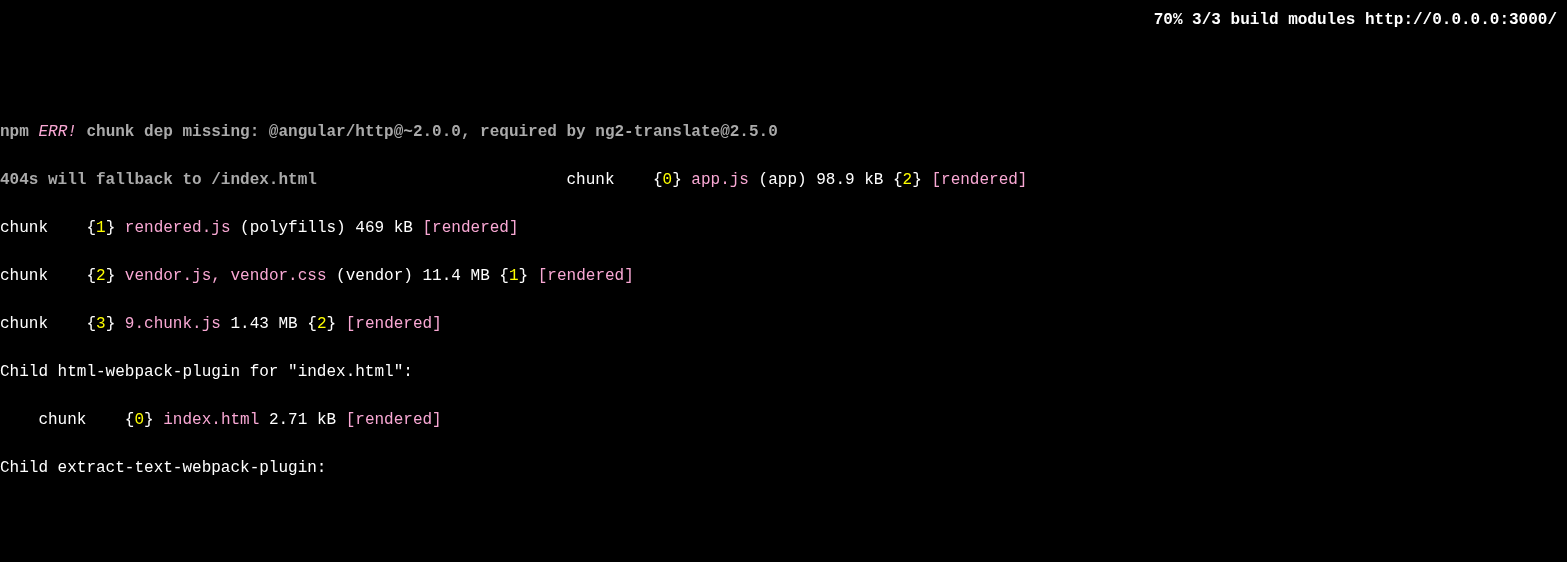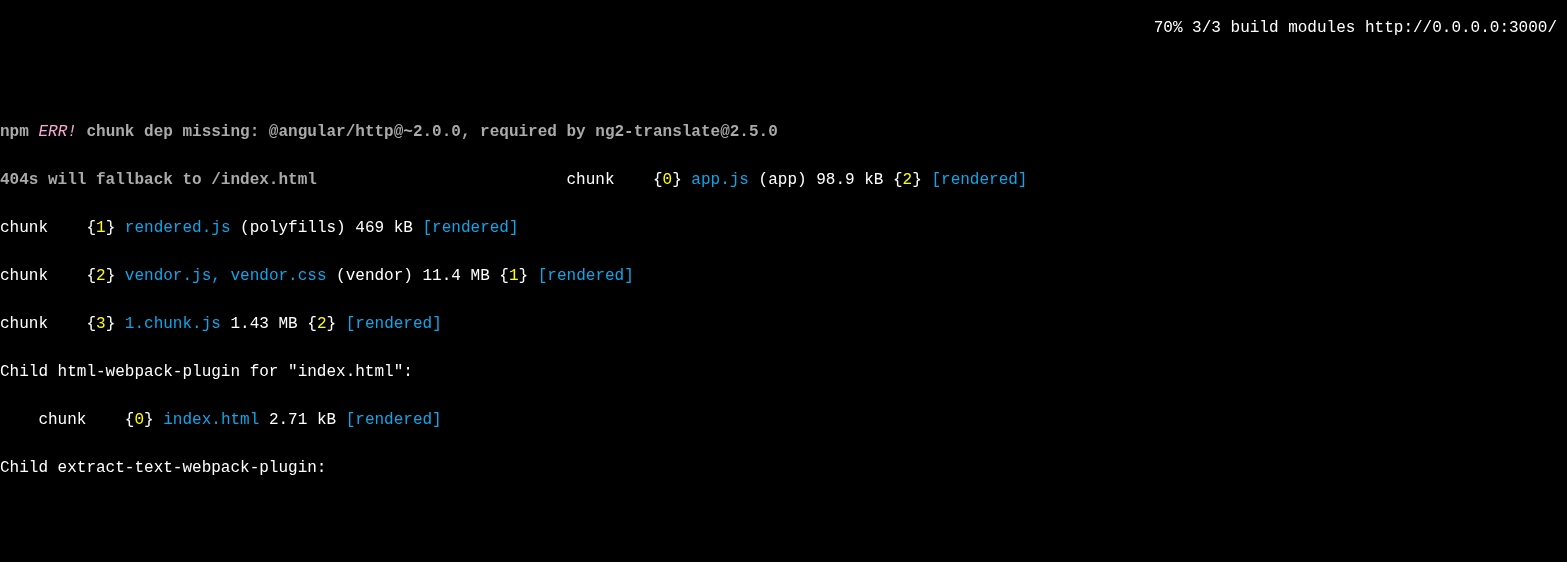--- a/index.html
+++ b/index.html
@@ -9,42 +9,43 @@
     color: #fff;
     font-family: Consolas, "Courier New", monospace;
     font-size: 16px;
     line-height: 1.5;
     white-space: pre;
     width: 1567px;
     overflow: hidden;
   }
   .term { padding: 0; }
   .red { color: #f9a8d4; font-style: italic; }
-  .green { color: #0ea5e9; }
+  .green { color: #f9a8d4; }
   .yellow { color: #ffff00; }
   .grey { color: #aaaaaa; font-weight: bold; }
   .white { color: #ffffff; }
   .line { display: block; }
   .right-status {
     position: absolute;
-    top: 16px;
+    top: 8px;
     right: 10px;
+    font-weight: bold;
   }
 </style>
 </head>
 <body>
 
 
 
 <div class="term">
 <span class="line"><span class="grey">npm</span> <span class="red">ERR!</span><span class="grey"> chunk dep missing: @angular/http@~2.0.0, required by ng2-translate@2.5.0</span><span class="right-status"><span class="white">70%</span> <span class="white">3/3</span> <span class="white">build modules</span> <span class="white">http://0.0.0.0:3000/</span></span></span>
 <span class="line"><span class="grey">404s will fallback to /index.html</span><span>                          </span><span class="white">chunk</span><span>    </span><span class="white">{</span><span class="yellow">0</span><span class="white">}</span><span> </span><span class="green">app.js</span><span class="white"> (app) 98.9 kB </span><span class="white">{</span><span class="yellow">2</span><span class="white">}</span><span> </span><span class="green">[rendered]</span></span>
 <span class="line"><span class="white">chunk</span><span>    </span><span class="white">{</span><span class="yellow">1</span><span class="white">}</span><span> </span><span class="green">rendered.js</span><span class="white"> (polyfills) 469 kB </span><span class="green">[rendered]</span></span>
 <span class="line"><span class="white">chunk</span><span>    </span><span class="white">{</span><span class="yellow">2</span><span class="white">}</span><span> </span><span class="green">vendor.js, vendor.css</span><span class="white"> (vendor) 11.4 MB </span><span class="white">{</span><span class="yellow">1</span><span class="white">}</span><span> </span><span class="green">[rendered]</span></span>
-<span class="line"><span class="white">chunk</span><span>    </span><span class="white">{</span><span class="yellow">3</span><span class="white">}</span><span> </span><span class="green">1.chunk.js</span><span class="white"> 1.43 MB </span><span class="white">{</span><span class="yellow">2</span><span class="white">}</span><span> </span><span class="green">[rendered]</span></span>
+<span class="line"><span class="white">chunk</span><span>    </span><span class="white">{</span><span class="yellow">3</span><span class="white">}</span><span> </span><span class="green">9.chunk.js</span><span class="white"> 1.43 MB </span><span class="white">{</span><span class="yellow">2</span><span class="white">}</span><span> </span><span class="green">[rendered]</span></span>
 <span class="line white">Child html-webpack-plugin for "index.html":</span>
 <span class="line"><span>    </span><span class="white">chunk</span><span>    </span><span class="white">{</span><span class="yellow">0</span><span class="white">}</span><span> </span><span class="green">index.html</span><span class="white"> 2.71 kB </span><span class="green">[rendered]</span></span>
 <span class="line white">Child extract-text-webpack-plugin:</span>
 
 
 
 
 
 
 

